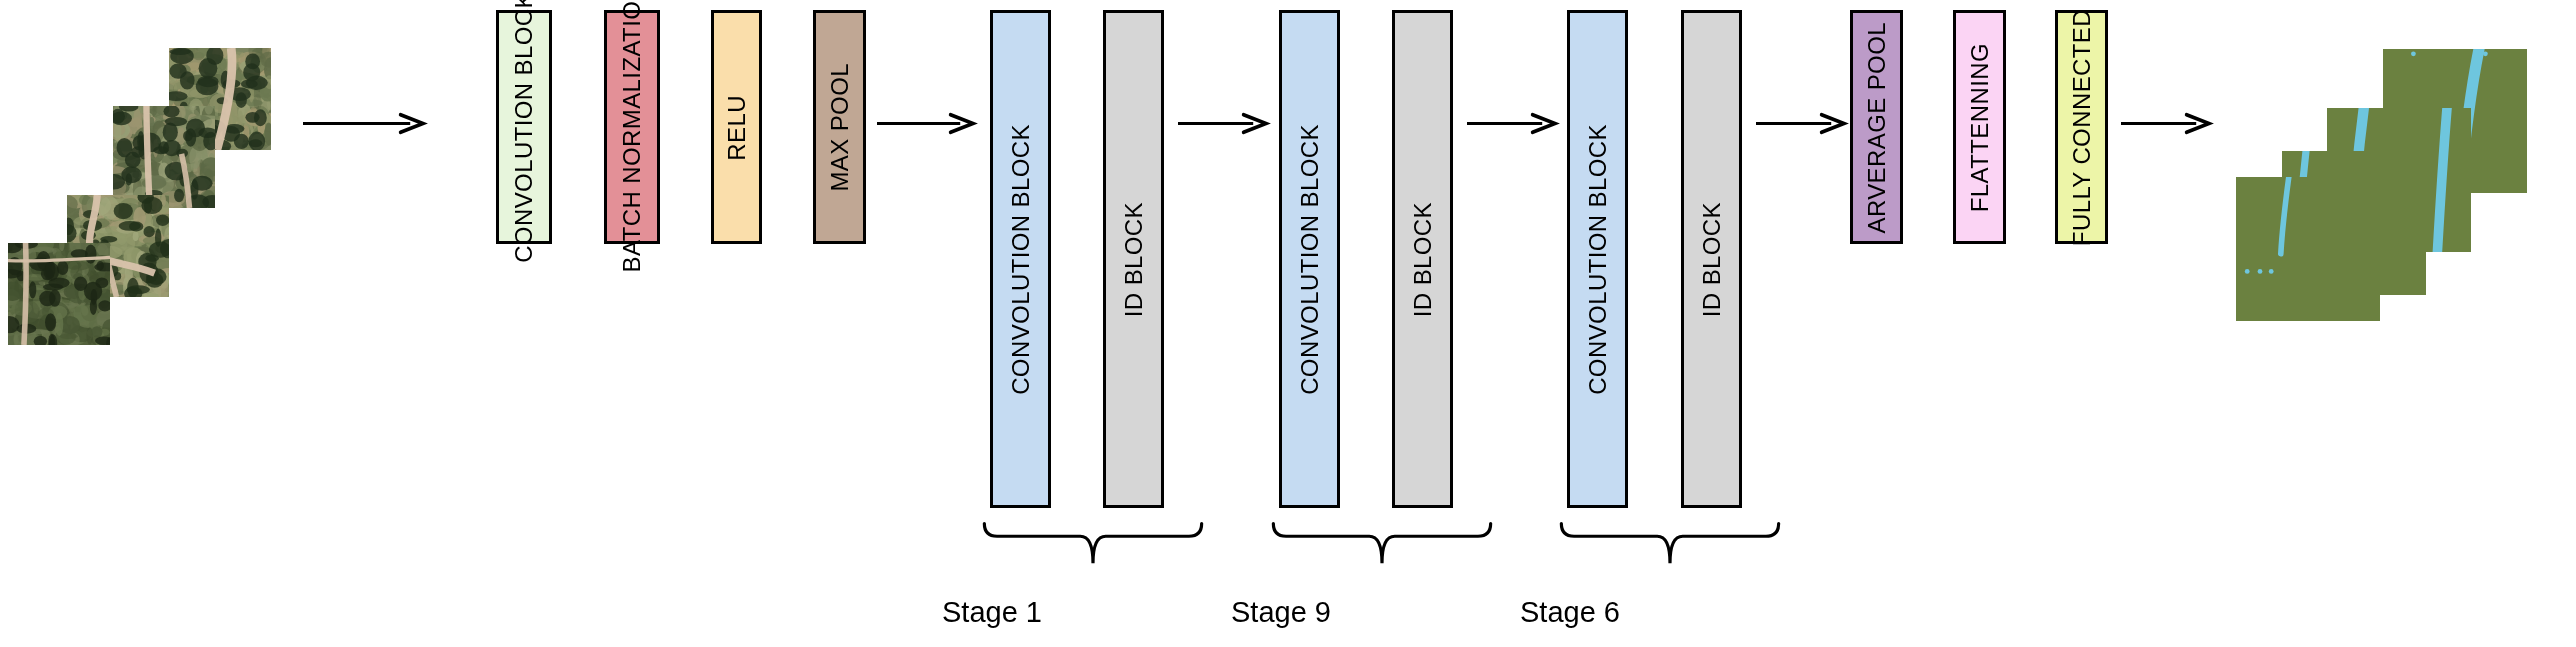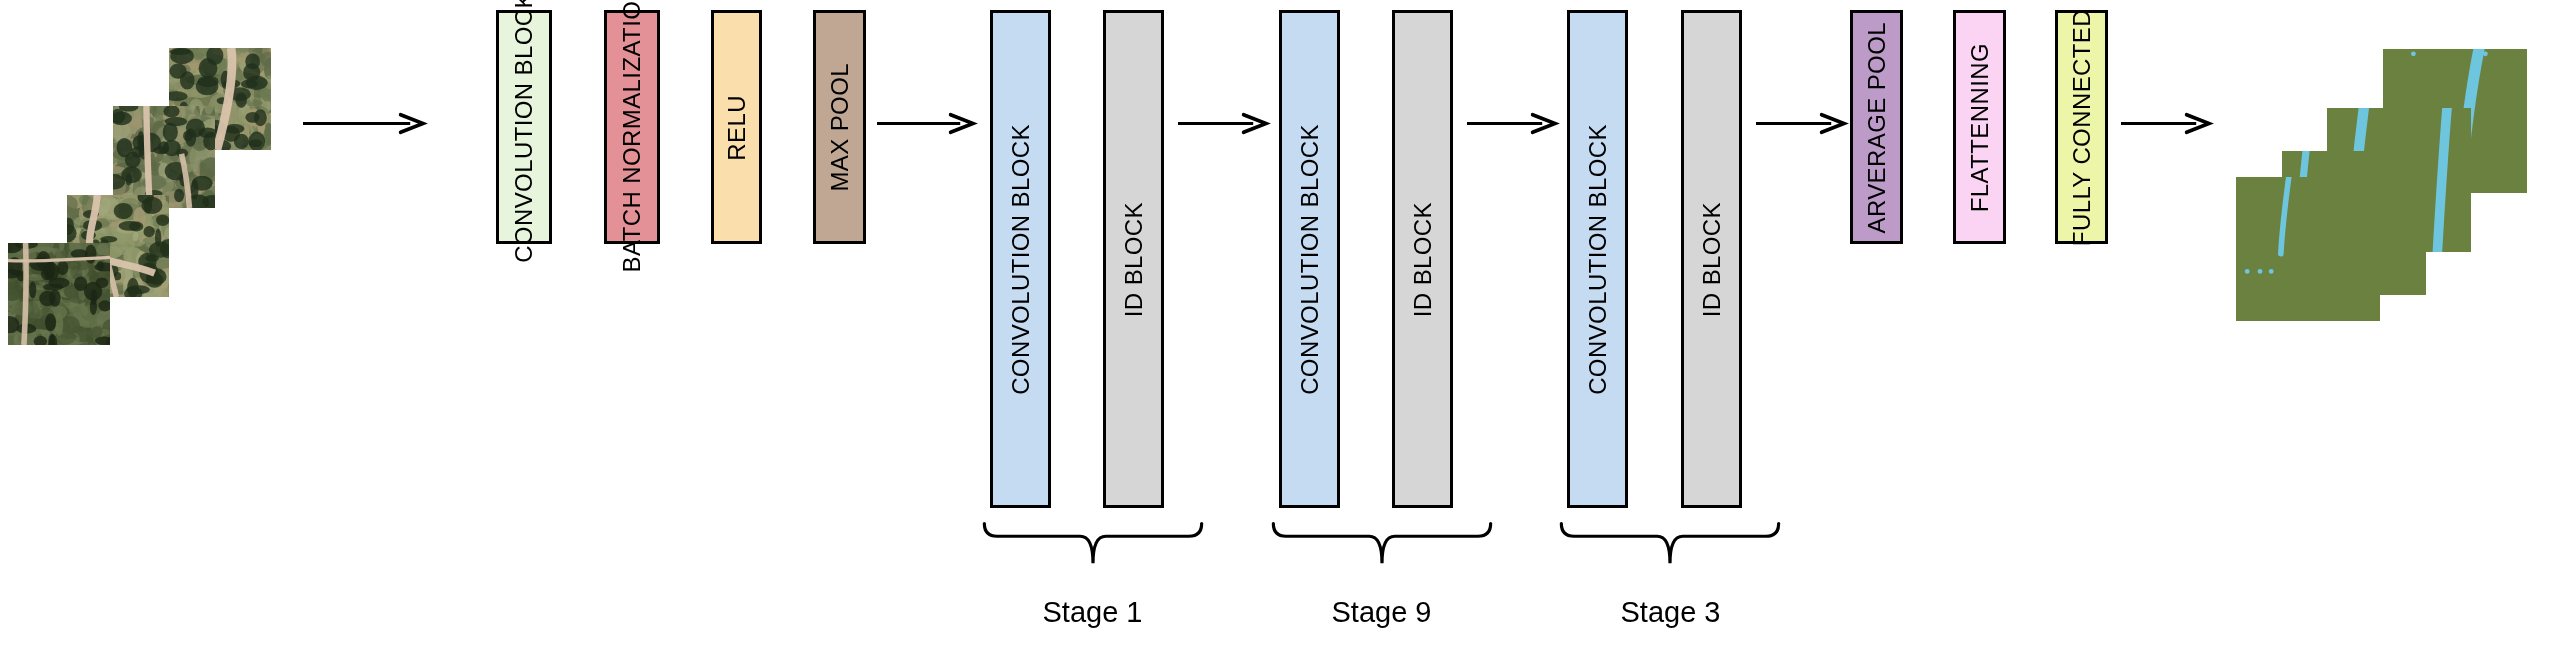--- a/index.html
+++ b/index.html
@@ -46,21 +46,20 @@
 
   
   .arrow { position: absolute; height: 19px; }
   .arrow svg { display: block; overflow: visible; }
 
   
   .brace { position: absolute; }
   .brace svg { display: block; }
   .stage-label {
     position: absolute;
-    text-align: center;
     font-size: 29px;
     color: #000;
     font-family: "Liberation Sans", sans-serif;
     white-space: nowrap;
   }
 
   
   .mask { position: absolute; }
   .mask svg { display: block; }
 </style>
@@ -1355,21 +1354,21 @@
           <span class="block-label">CONVOLUTION BLOCK</span>
         </div>
         <div class="block tall" style="left: 1681px; width: 61px; background: rgb(214, 214, 214);">
           <span class="block-label">ID BLOCK</span>
         </div>
         <div class="brace" style="left: 1559px; top: 522px; width: 222px; height: 46px;">
           <svg width="222" height="46" viewBox="0 0 278 58">
             <path d="M2,2 Q2,18 18,18 L123,18 Q139,18 139,52 Q139,18 155,18 L260,18 Q276,18 276,2" fill="none" stroke="#000000" stroke-width="4" stroke-linecap="round"></path>
           </svg>
         </div>
-        <div class="stage-label" style="left: 1520px; top: 596px; width: 301px;">Stage 3</div>
+        <div class="stage-label" style="left: 1520px; top: 596px; width: 301px;">Stage 6</div>
       </div>
     </div>
 
   <div id="head-blocks">
       <div class="block" style="left: 1850px; width: 53px; background: rgb(188, 155, 200);">
         <span class="block-label">ARVERAGE POOL</span>
       </div>
       <div class="block" style="left: 1953px; width: 53px; background: rgb(251, 212, 244);">
         <span class="block-label">FLATTENNING</span>
       </div>

